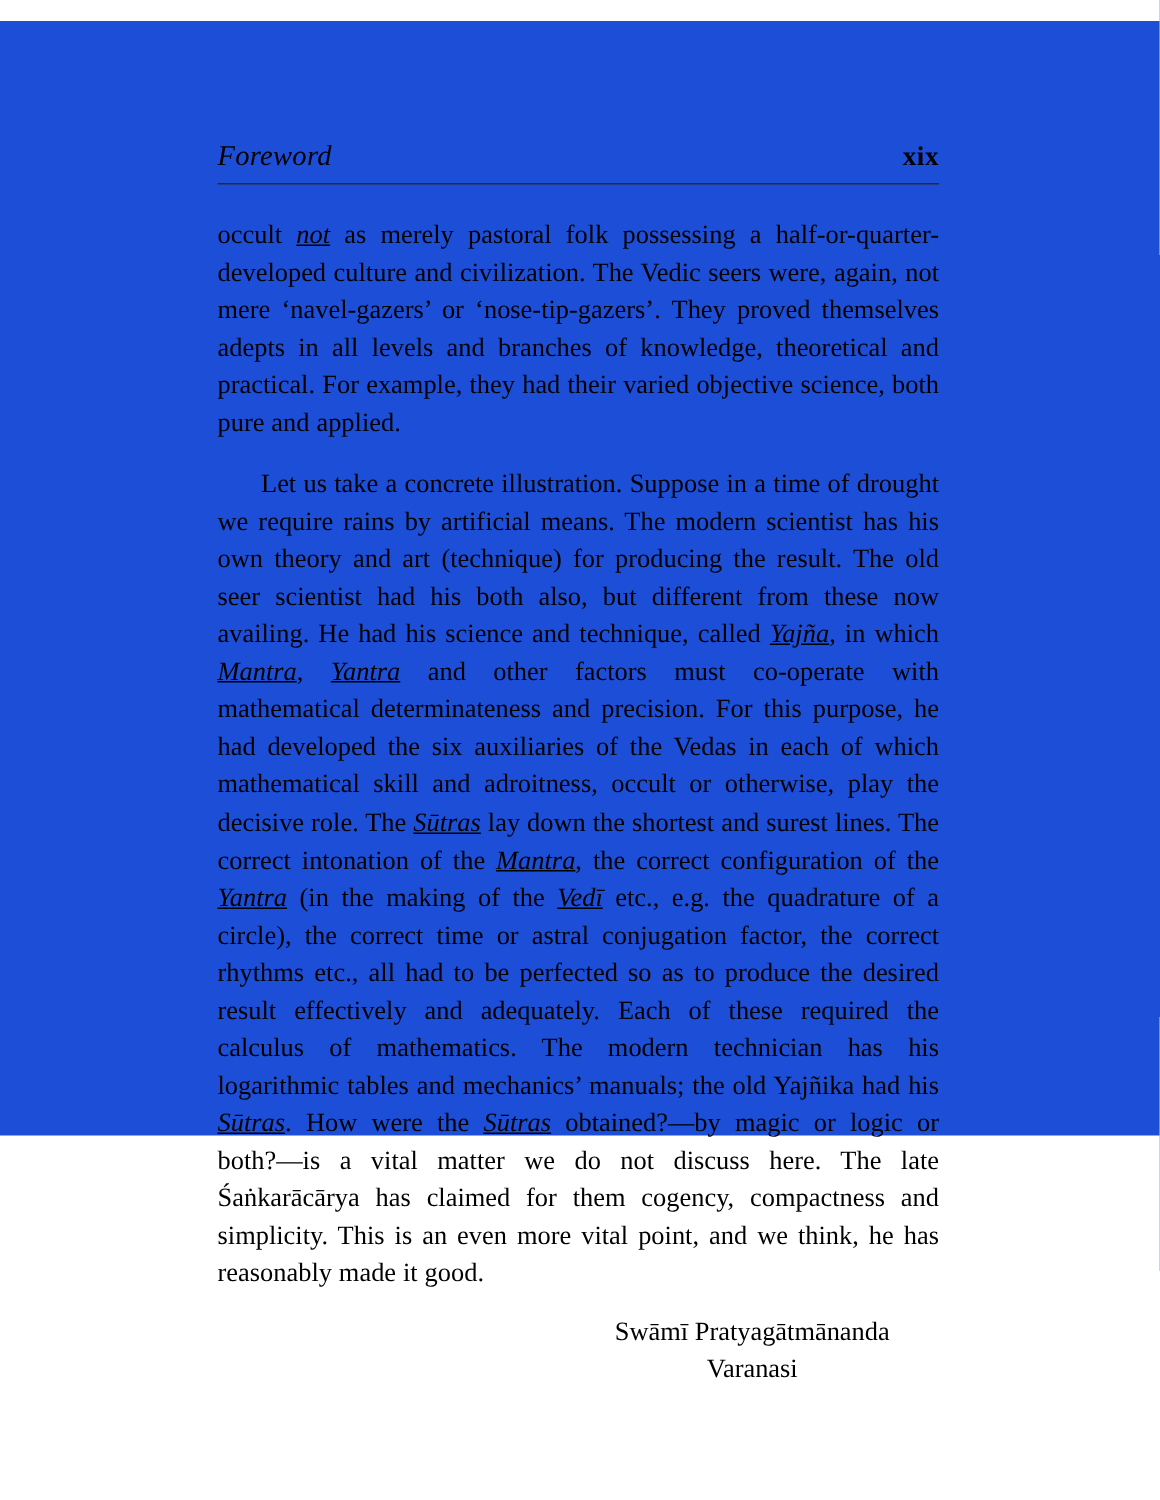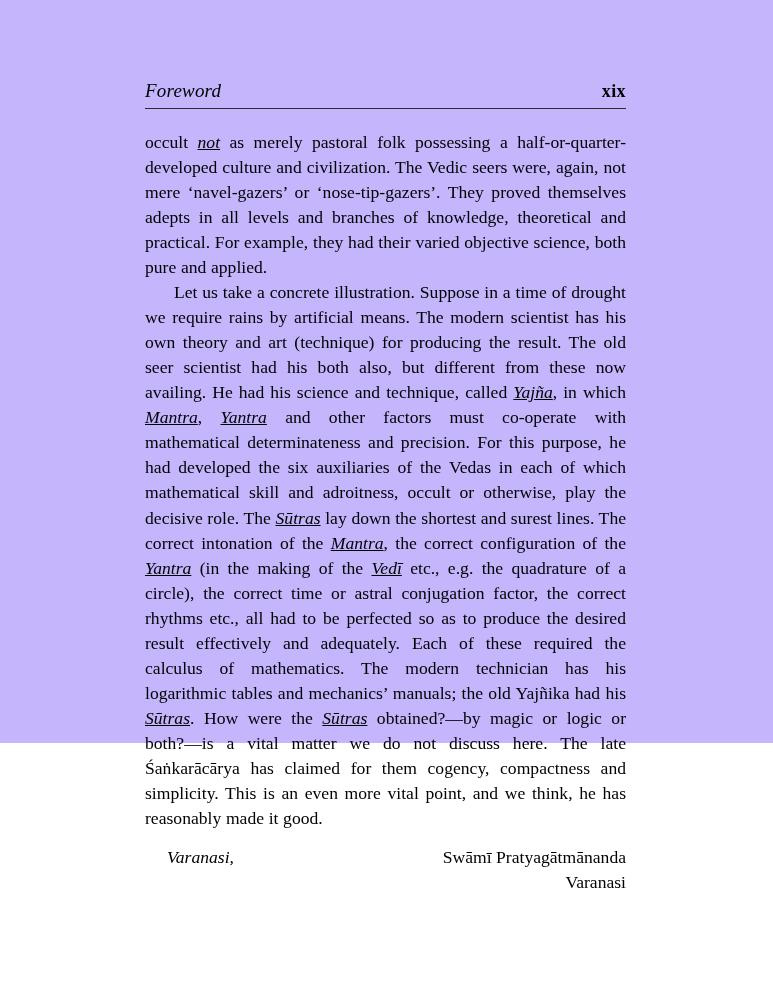--- a/index.html
+++ b/index.html
@@ -14,24 +14,24 @@
     position: relative;
     overflow: hidden;
     font-family: "Liberation Serif", "DejaVu Serif", serif;
     color: #000000;
     -webkit-font-smoothing: antialiased;
   }
 
   
   .page {
     position: absolute;
-    left: 0; top: 0;
+    left: 0; top: 14px;
     width: 773px;
     height: 743px;
-    background: #c4b5fd;
+    background: #1d4ed8;
   }
 
   .content {
     position: absolute;
     left: 145px;
     top: 80px;
     width: 481px;
   }
 
   
@@ -70,21 +70,21 @@
     text-align: justify;
     text-justify: inter-word;
     letter-spacing: 0.01px;
     word-spacing: 0.2px;
     hyphens: none;
   }
   .body-text p.indent {
     text-indent: 29px;
   }
   .body-text p + p {
-    margin-top: 0;
+    margin-top: 16px;
   }
   i, .it { font-style: italic; text-decoration: underline; }
 
   
   .signature {
     margin-top: 14px;
     display: flex;
     align-items: flex-start;
     font-size: 17.6px;
     line-height: 25.05px;
@@ -103,21 +103,20 @@
     letter-spacing: 0.1px;
   }
   .sig-right {
     flex: 1;
     text-align: center;
     font-style: normal;
   }
   .sig-right .sig-line {
     display: block;
     white-space: nowrap;
-    text-align: right;
   }
 </style>
 </head>
 <body>
 
 <div class="page">
   <div class="content">
 
     <div class="runhead">
       <span class="runhead-title">Foreword</span>
@@ -128,21 +127,20 @@
     <div class="body-text">
 
       <p><span>occult </span><i>not</i><span> as merely pastoral folk possessing a half-or-quarter-developed culture and civilization. The Vedic seers were, again, not mere ‘navel-gazers’ or ‘nose-tip-gazers’. They proved themselves adepts in all levels and branches of knowledge, theoretical and practical. For example, they had their varied objective science, both pure and applied.</span></p>
 
       <p class="indent"><span>Let us take a concrete illustration. Suppose in a time of drought we require rains by artificial means. The modern scientist has his own theory and art (technique) for producing the result. The old seer scientist had his both also, but different from these now availing. He had his science and technique, called </span><i>Yajña</i><span>, in which </span><i>Mantra</i><span>, </span><i>Yantra</i><span> and other factors must co-operate with mathematical determinateness and precision. For this purpose, he had developed the six auxiliaries of the Vedas in each of which mathematical skill and adroitness, occult or otherwise, play the decisive role. The </span><i>Sūtras</i><span> lay down the shortest and surest lines. The correct intonation of the </span><i>Mantra</i><span>, the correct configuration of the </span><i>Yantra</i><span> (in the making of the </span><i>Vedī</i><span> etc., e.g. the quadrature of a circle), the correct time or astral conjugation factor, the correct rhythms etc., all had to be perfected so as to produce the desired result effectively and adequately. Each of these required the calculus of mathematics. The modern technician has his logarithmic tables and mechanics’ manuals; the old Yajñika had his </span><i>Sūtras</i><span>. How were the </span><i>Sūtras</i><span> obtained?—by magic or logic or both?—is a vital matter we do not discuss here. The late Śaṅkarācārya has claimed for them cogency, compactness and simplicity. This is an even more vital point, and we think, he has reasonably made it good.</span></p>
 
     </div>
 
     <div class="signature">
       <div class="sig-left">
-        <span class="sig-line">Varanasi,</span>
       </div>
       <div class="sig-right">
         <span class="sig-line">Swāmī Pratyagātmānanda</span>
         <span class="sig-line">Varanasi</span>
       </div>
     </div>
 
   </div>
 </div>
 

